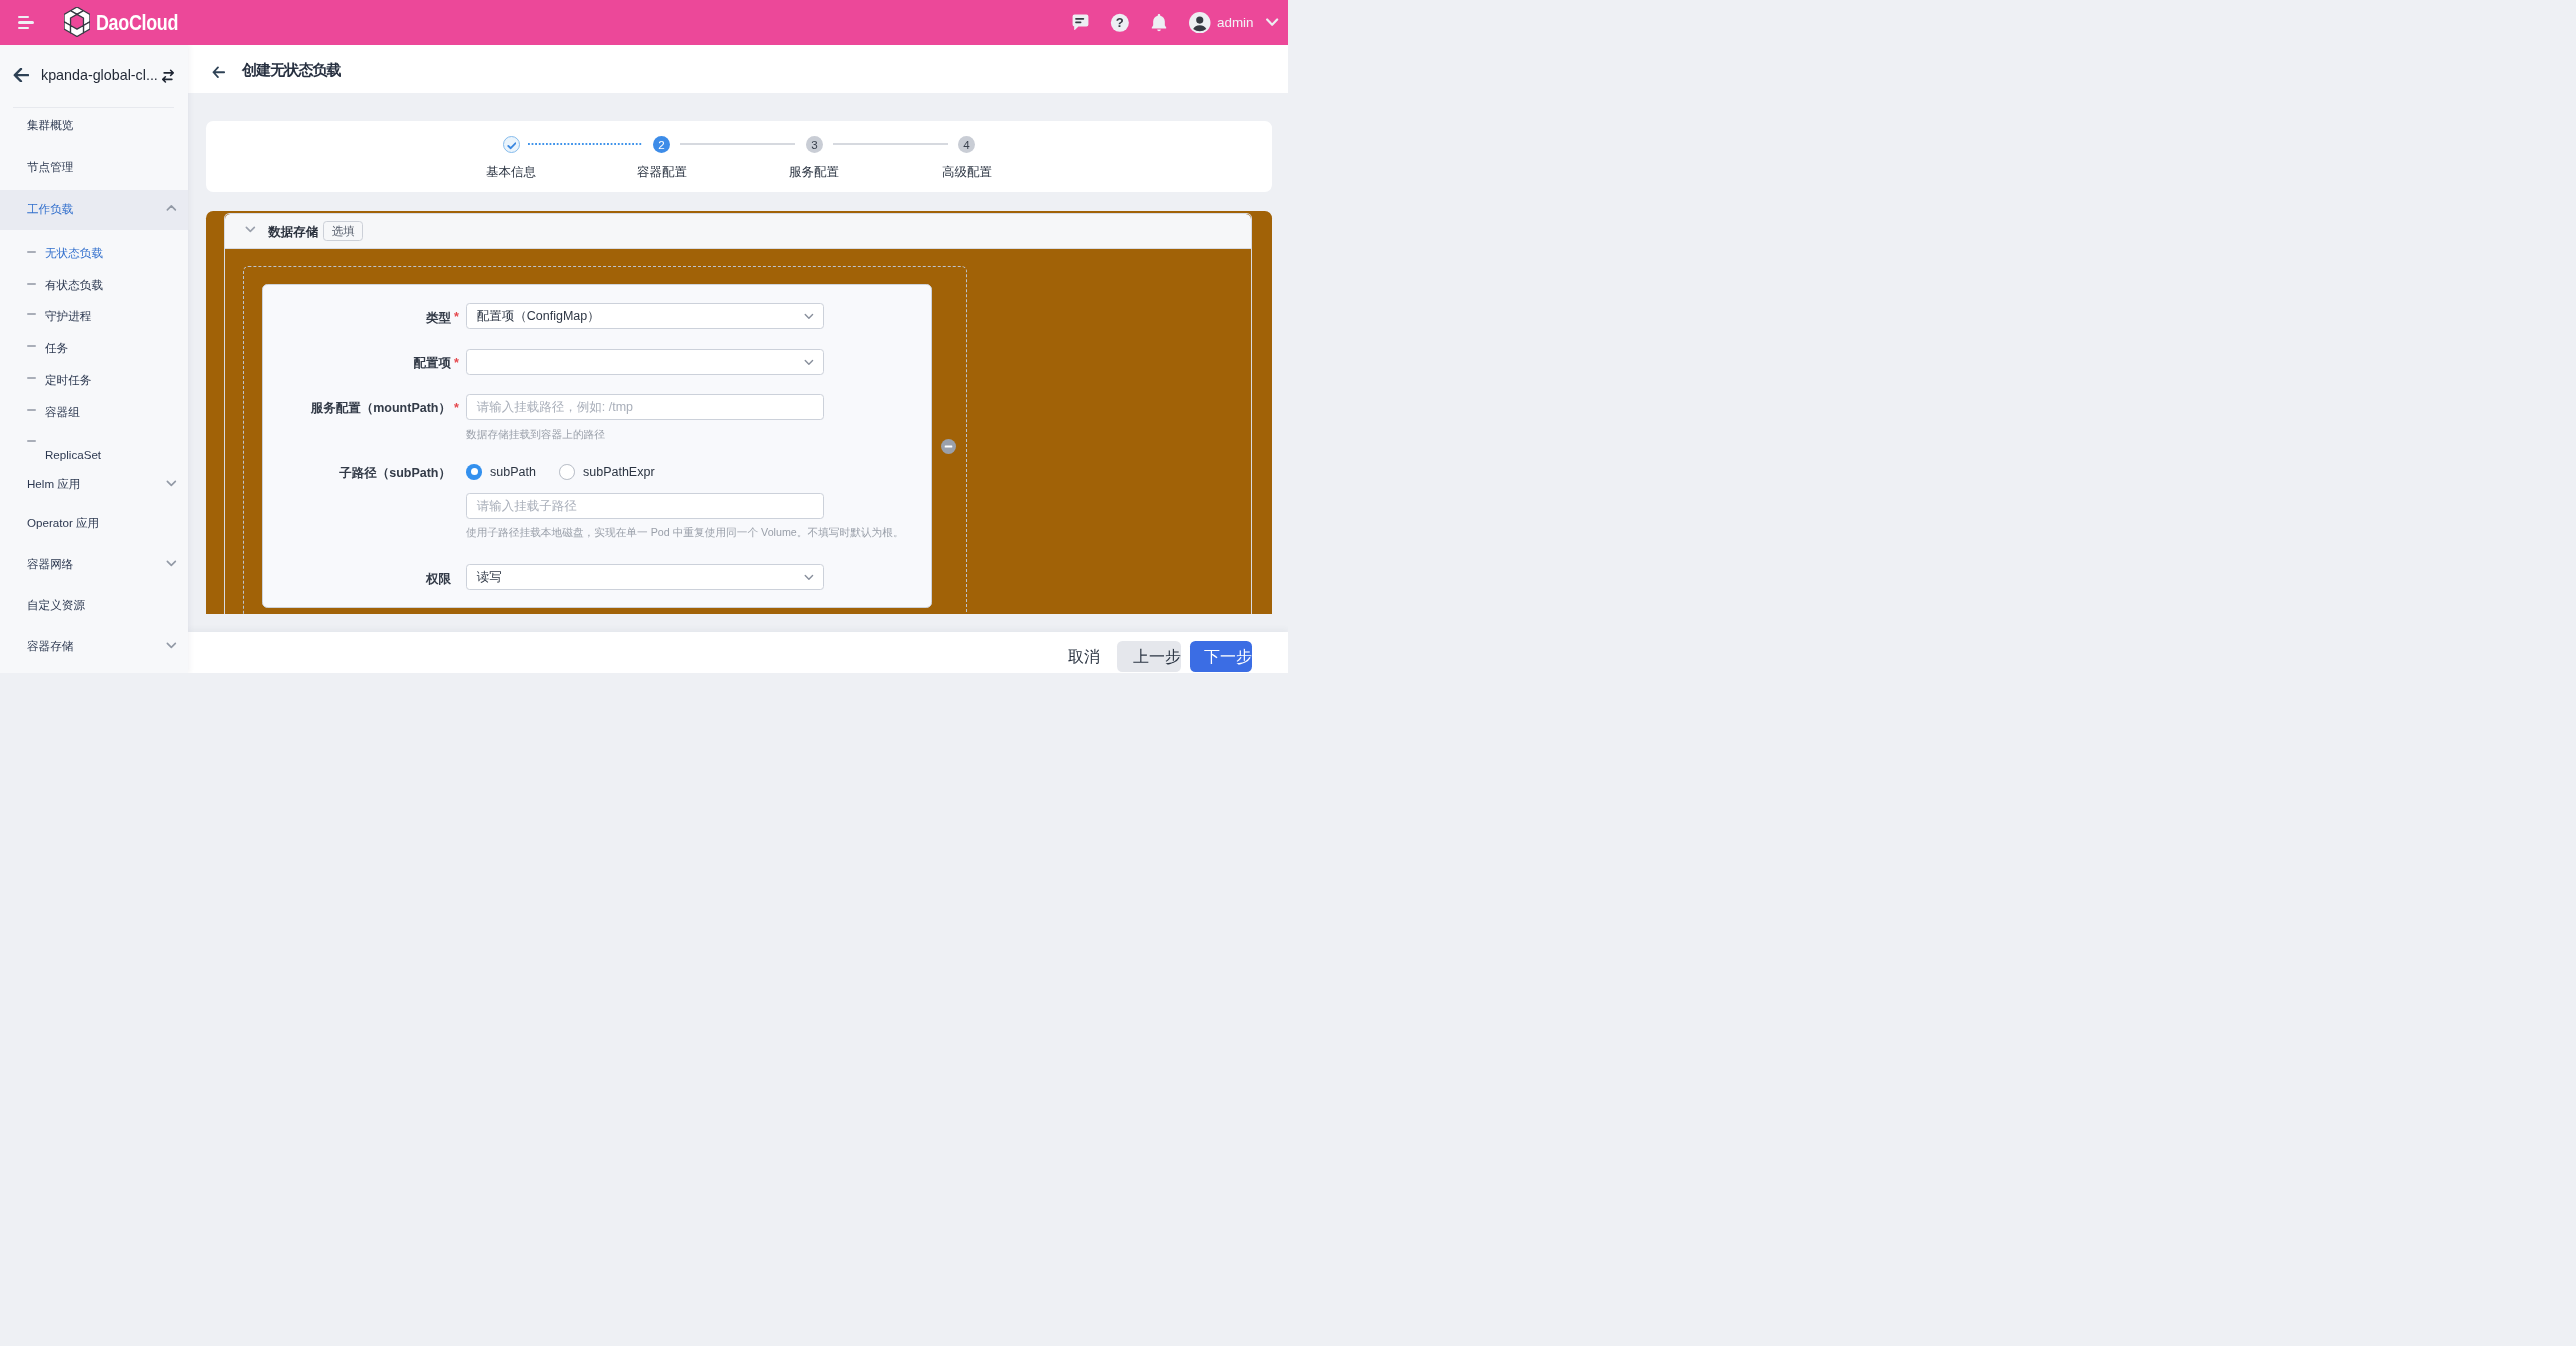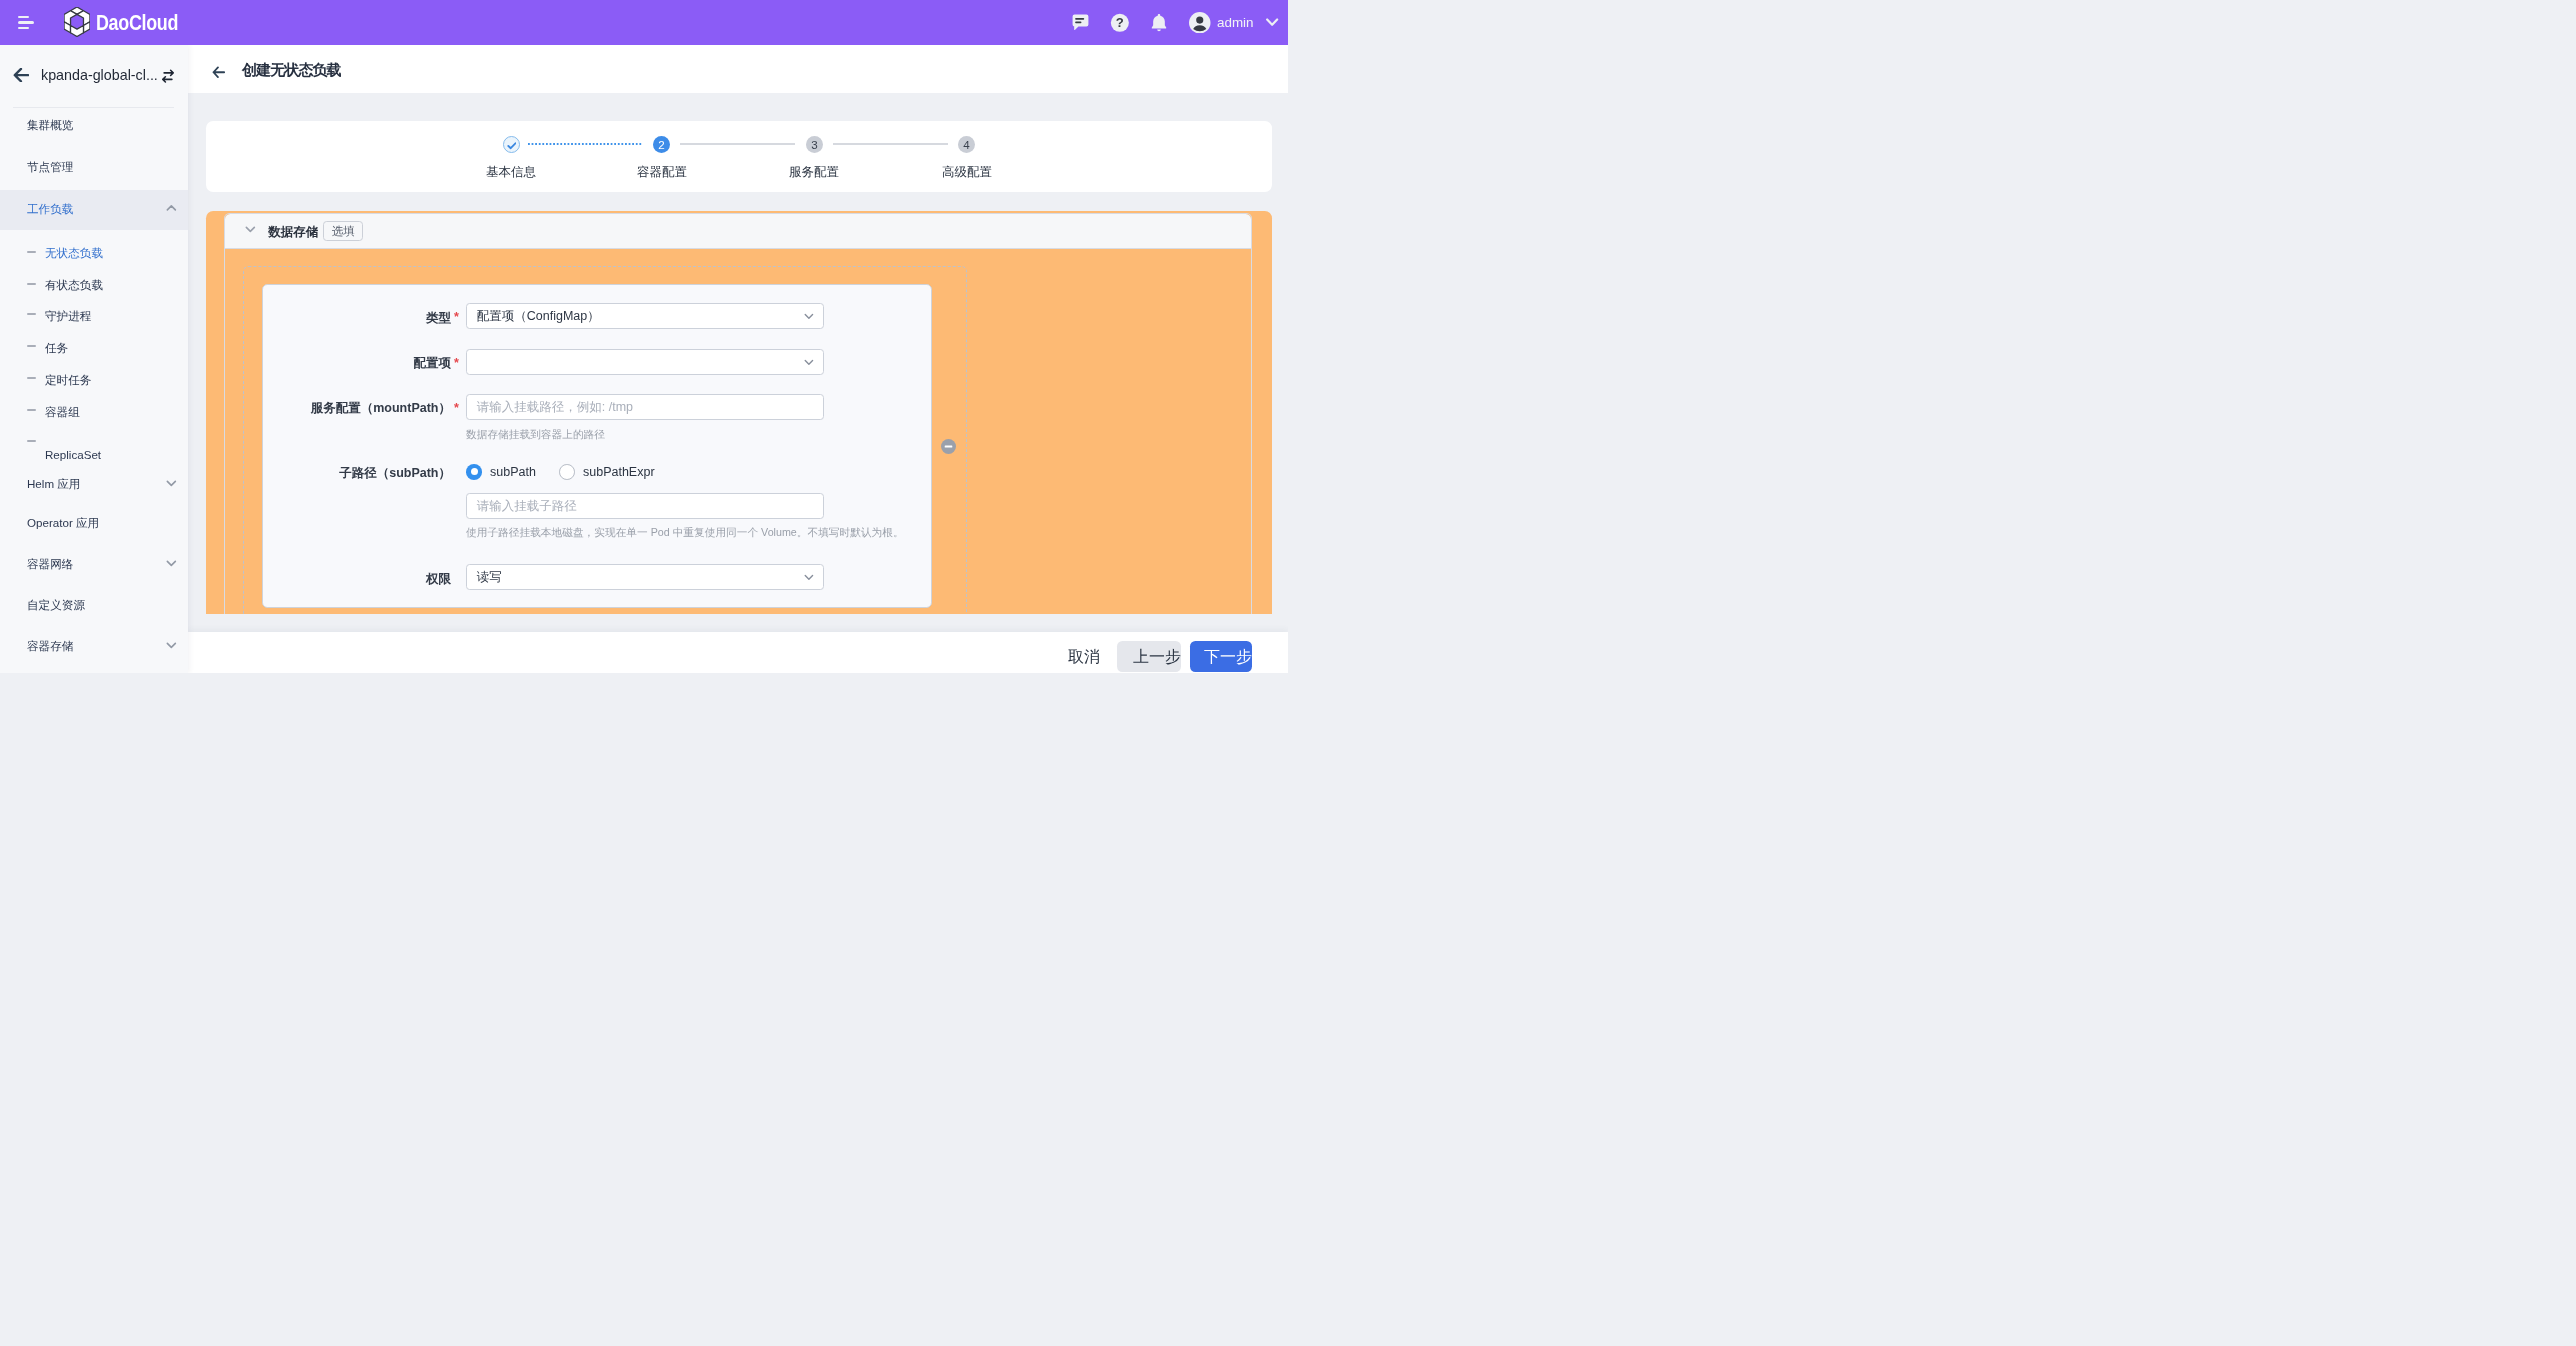--- a/index.html
+++ b/index.html
@@ -1,21 +1,21 @@
 <!DOCTYPE html>
 <html style="font-size:14.3px"><head>
 <meta charset="utf-8">
 <style>
 * { margin:0; padding:0; box-sizing:border-box; }
 html,body { width:1288px; height:673px; overflow:hidden; }
 body { font-family:"Liberation Sans",sans-serif; position:relative; background:#eef0f4; }
 .abs { position:absolute; }
 
 
-#topbar { left:0; top:0; width:1288px; height:45px; background:#8b5cf6; z-index:30; }
+#topbar { left:0; top:0; width:1288px; height:45px; background:#ec4899; z-index:30; }
 .hline { position:absolute; height:2.2px; border-radius:1.8px; background:#eef0f5; left:17.5px; }
 #logotext { left:96px; top:9.8px; color:#fff; font-size:22.4px; font-weight:bold; letter-spacing:-0.4px; transform:scaleX(0.80); transform-origin:left center; }
 #admin { left:1217px; top:0; height:45px; line-height:45px; color:#f2f4f7; font-size:13.4px; }
 
 
 #sidebar { left:0; top:45px; width:188px; height:628px; background:#f7f8fa; z-index:20; box-shadow:1.8px 0 5.4px rgba(60,70,90,0.08); }
 #clustername { position:absolute; left:41px; top:22.4px; width:118px; font-size:14.3px; font-weight:500; color:#1f2633; white-space:nowrap; overflow:hidden; }
 #sdivider { position:absolute; left:13.4px; top:62px; width:161px; height:0.9px; background:#e7e9ee; }
 .mitem { position:absolute; left:27px; font-size:11.6px; font-weight:500; color:#2c3850; white-space:nowrap; }
 .sub { left:45px; }
@@ -28,21 +28,21 @@
 #mainheader { left:188px; top:45px; width:1100px; height:48px; background:#fff; }
 #pagetitle { left:242px; top:61px; font-size:15px; font-weight:600; color:#273040; letter-spacing:-0.9px; }
 
 
 #stepcard { left:206px; top:121px; width:1066px; height:71px; background:#fff; border-radius:7.2px; }
 .scircle { position:absolute; top:14.5px; width:17px; height:17px; border-radius:50%; font-size:11.6px; text-align:center; line-height:17px; }
 .sline { position:absolute; top:22px; height:1.8px; background:#d6d9df; }
 .slabel { position:absolute; top:43px; font-size:12.5px; color:#2b3442; width:72px; text-align:center; }
 
 
-#wrapper { left:206px; top:211px; width:1066px; height:403px; background:#fdba74; border-radius:7.2px 7.2px 0 0; overflow:hidden; }
+#wrapper { left:206px; top:211px; width:1066px; height:403px; background:#a16207; border-radius:7.2px 7.2px 0 0; overflow:hidden; }
 #dscard { position:absolute; left:18.3px; top:1.8px; width:1028px; height:401px; border:0.9px solid #d8dbe3; border-bottom:none; border-radius:5.4px 5.4px 0 0; }
 #dshead { position:absolute; left:0; top:0; width:100%; height:35px; background:#f6f7f9; border-bottom:0.9px solid #d8dbe3; border-radius:5.4px 5.4px 0 0; }
 #dstitle { position:absolute; left:43px; top:10.3px; font-size:12.5px; font-weight:600; color:#2a313d; }
 #dstag { position:absolute; left:98px; top:7.6px; width:40px; height:19.7px; border:0.9px solid #ccd0d8; border-radius:3.6px; font-size:11.6px; color:#555d6b; text-align:center; line-height:18px; }
 #dashedbox { position:absolute; left:37px; top:55px; width:724px; height:358px; border:0.9px dashed #bcc2cd; border-radius:5.4px; }
 #innerbox { position:absolute; left:56px; top:73px; width:670px; height:324px; border:0.9px solid #ced3db; border-radius:5.4px; background:#f8f9fc; }
 
 
 .flabel { position:absolute; left:269px; width:182px; text-align:right; font-size:12.5px; font-weight:600; color:#333b48; white-space:nowrap; }
 .star { position:absolute; left:454px; width:10.7px; color:#e5484d; font-size:12.5px; font-weight:bold; }

